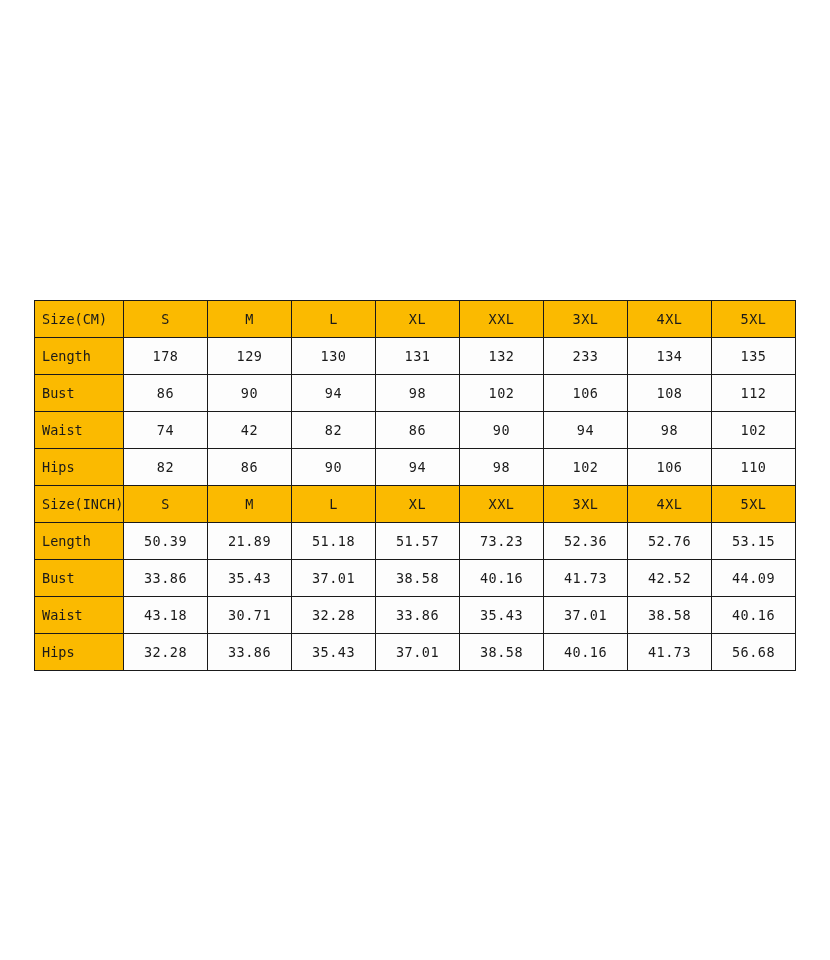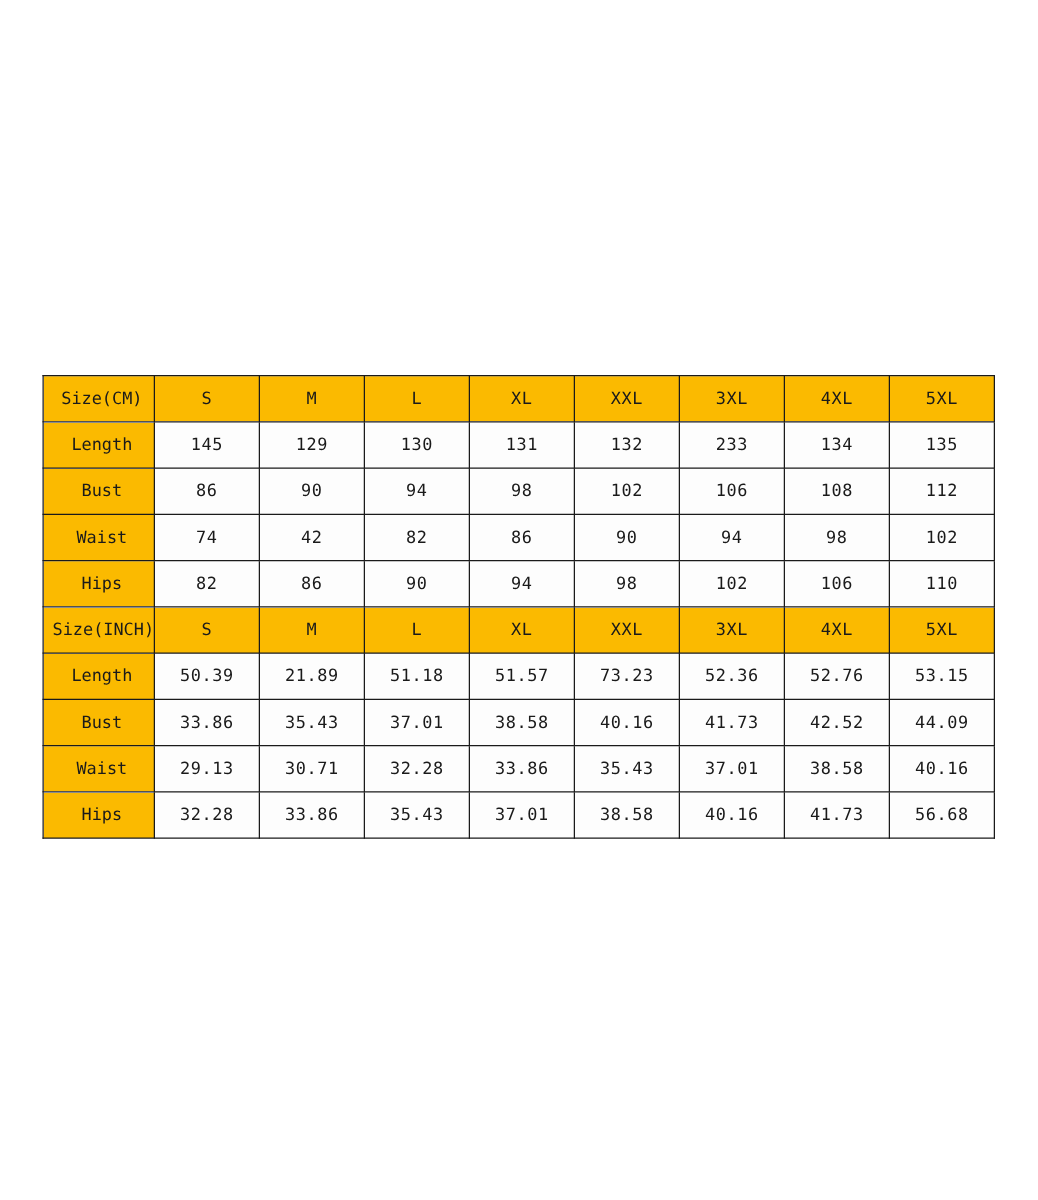--- a/index.html
+++ b/index.html
@@ -39,21 +39,21 @@
     color: #1a1a1a;
     background: #fdfdfd;
     letter-spacing: 0.5px;
     white-space: nowrap;
     overflow: hidden;
   }
 
   
   table.size-chart td.row-label {
     background: #fbba00;
-    text-align: center;
+    text-align: left;
     padding-left: 7px;
     letter-spacing: 0px;
     font-size: 13.5px;
   }
 
   
   table.size-chart tr.header-row td {
     background: #fbba00;
   }
 
@@ -89,21 +89,21 @@
         <td>L</td>
         <td>XL</td>
         <td>XXL</td>
         <td>3XL</td>
         <td>4XL</td>
         <td>5XL</td>
       </tr>
 
       <tr>
         <td class="row-label">Length</td>
-        <td>145</td>
+        <td>178</td>
         <td>129</td>
         <td>130</td>
         <td>131</td>
         <td>132</td>
         <td>233</td>
         <td>134</td>
         <td>135</td>
       </tr>
 
       <tr>
@@ -173,21 +173,21 @@
         <td>37.01</td>
         <td>38.58</td>
         <td>40.16</td>
         <td>41.73</td>
         <td>42.52</td>
         <td>44.09</td>
       </tr>
 
       <tr>
         <td class="row-label">Waist</td>
-        <td>29.13</td>
+        <td>43.18</td>
         <td>30.71</td>
         <td>32.28</td>
         <td>33.86</td>
         <td>35.43</td>
         <td>37.01</td>
         <td>38.58</td>
         <td>40.16</td>
       </tr>
 
       <tr>

